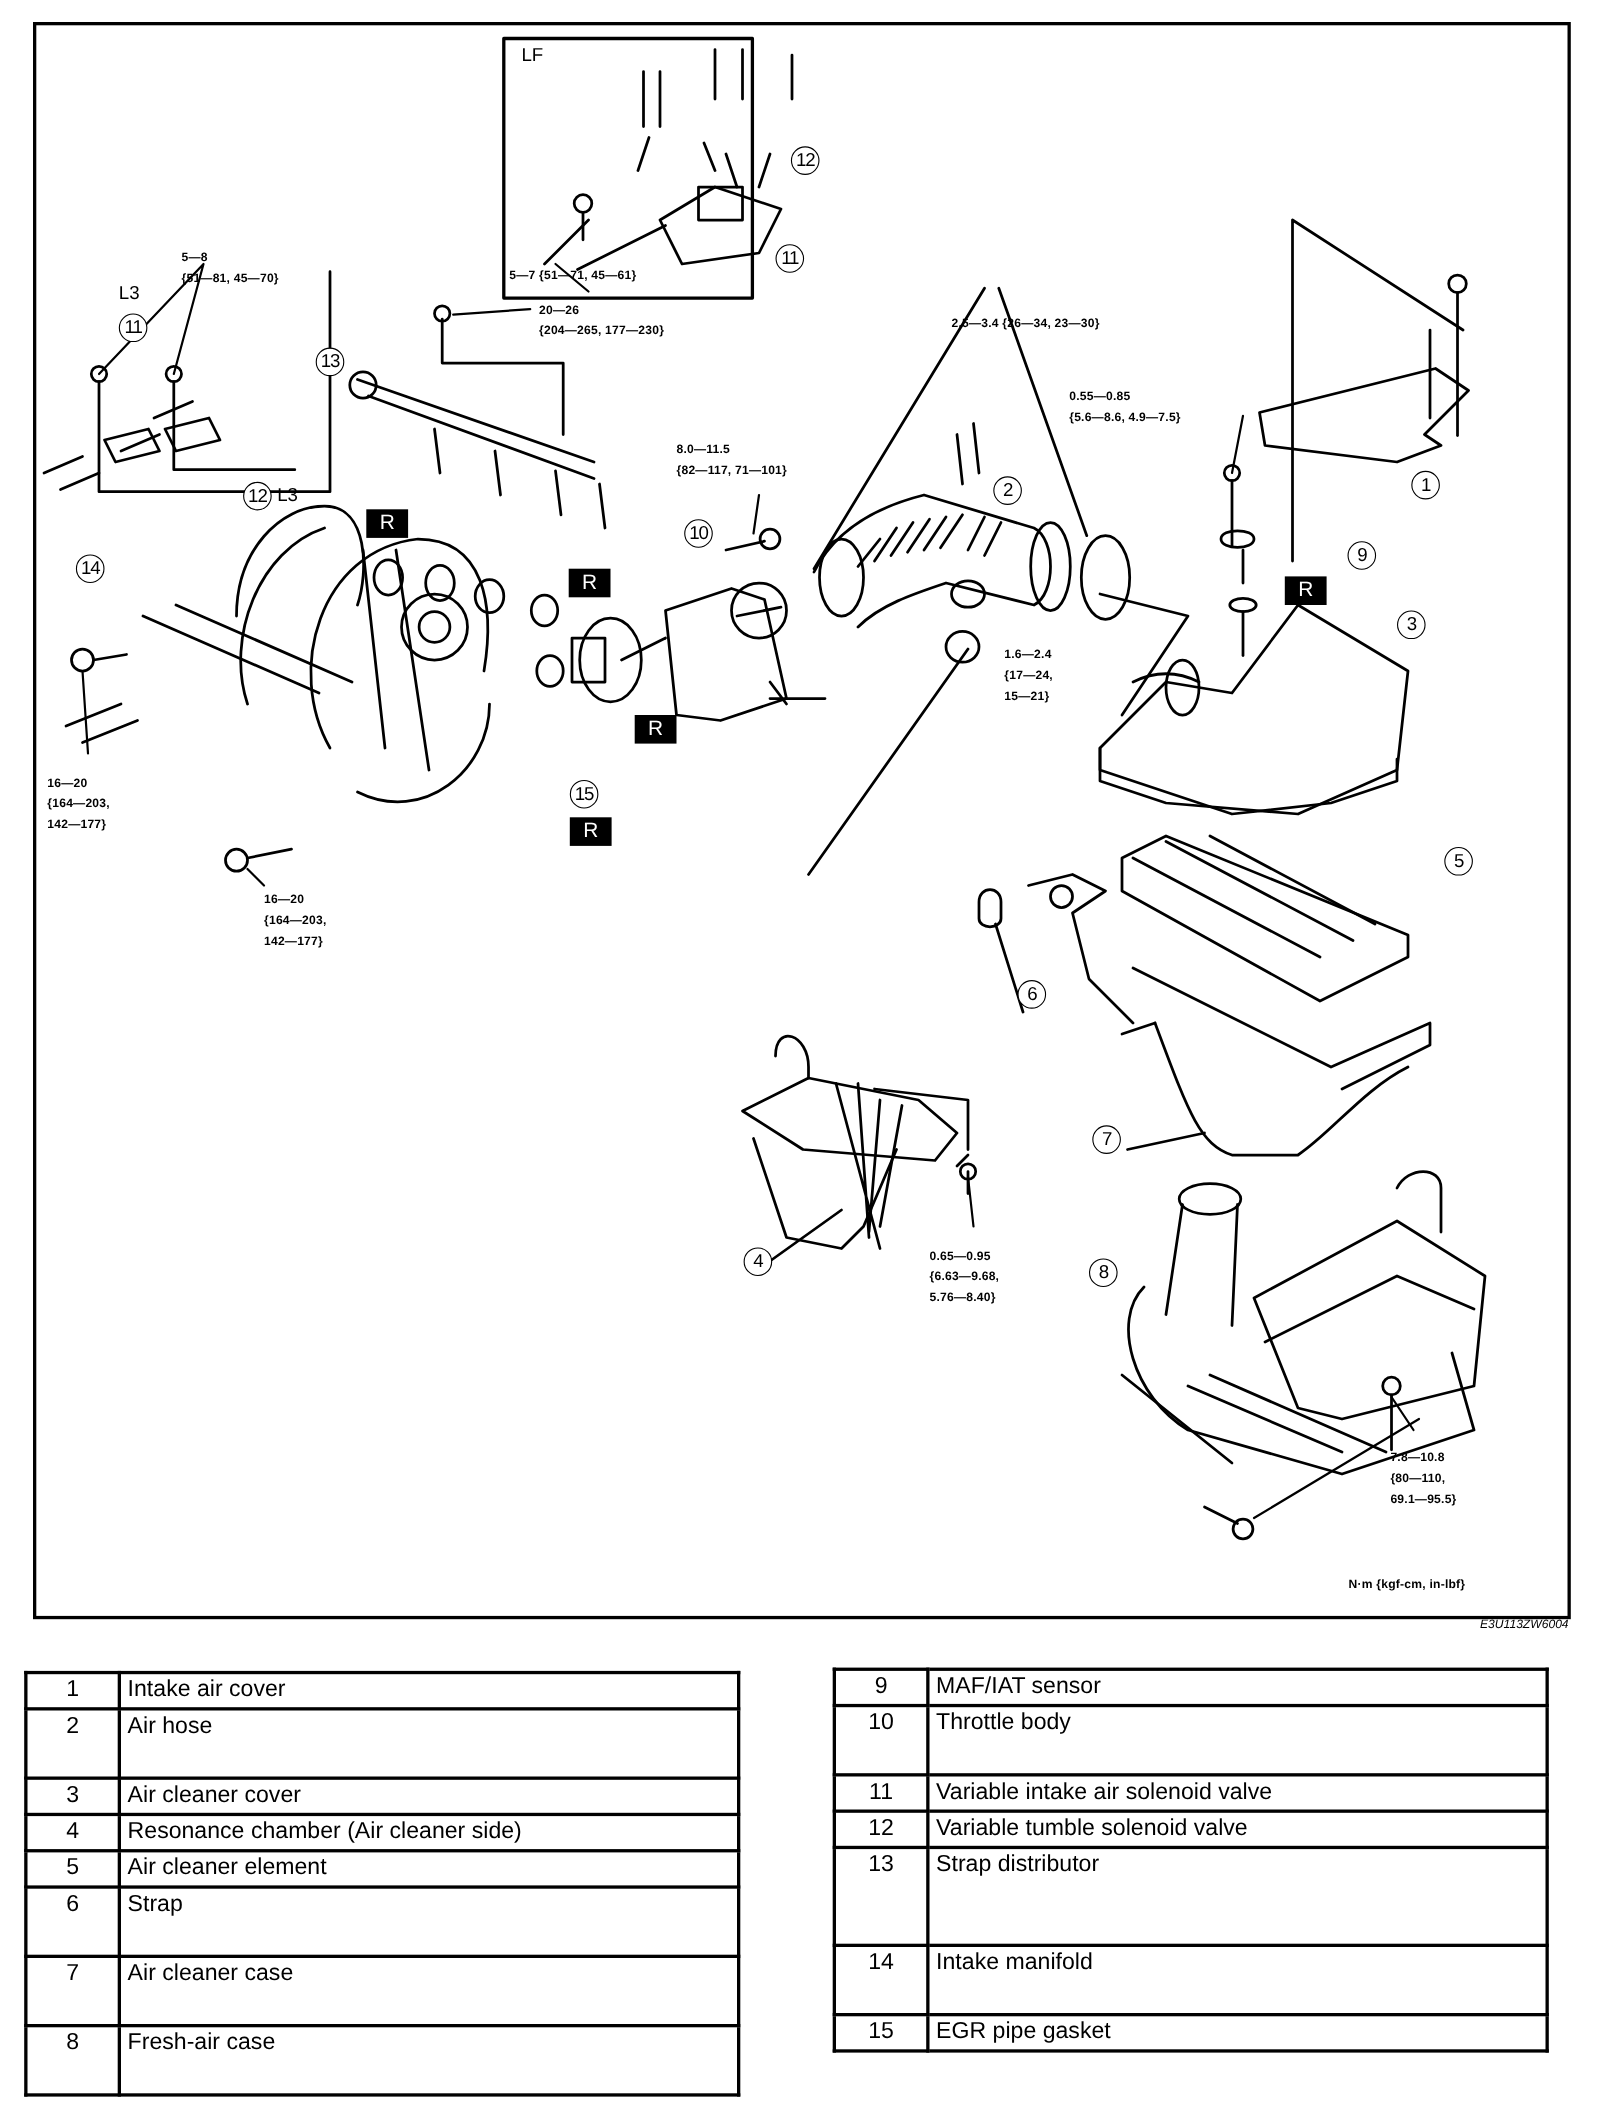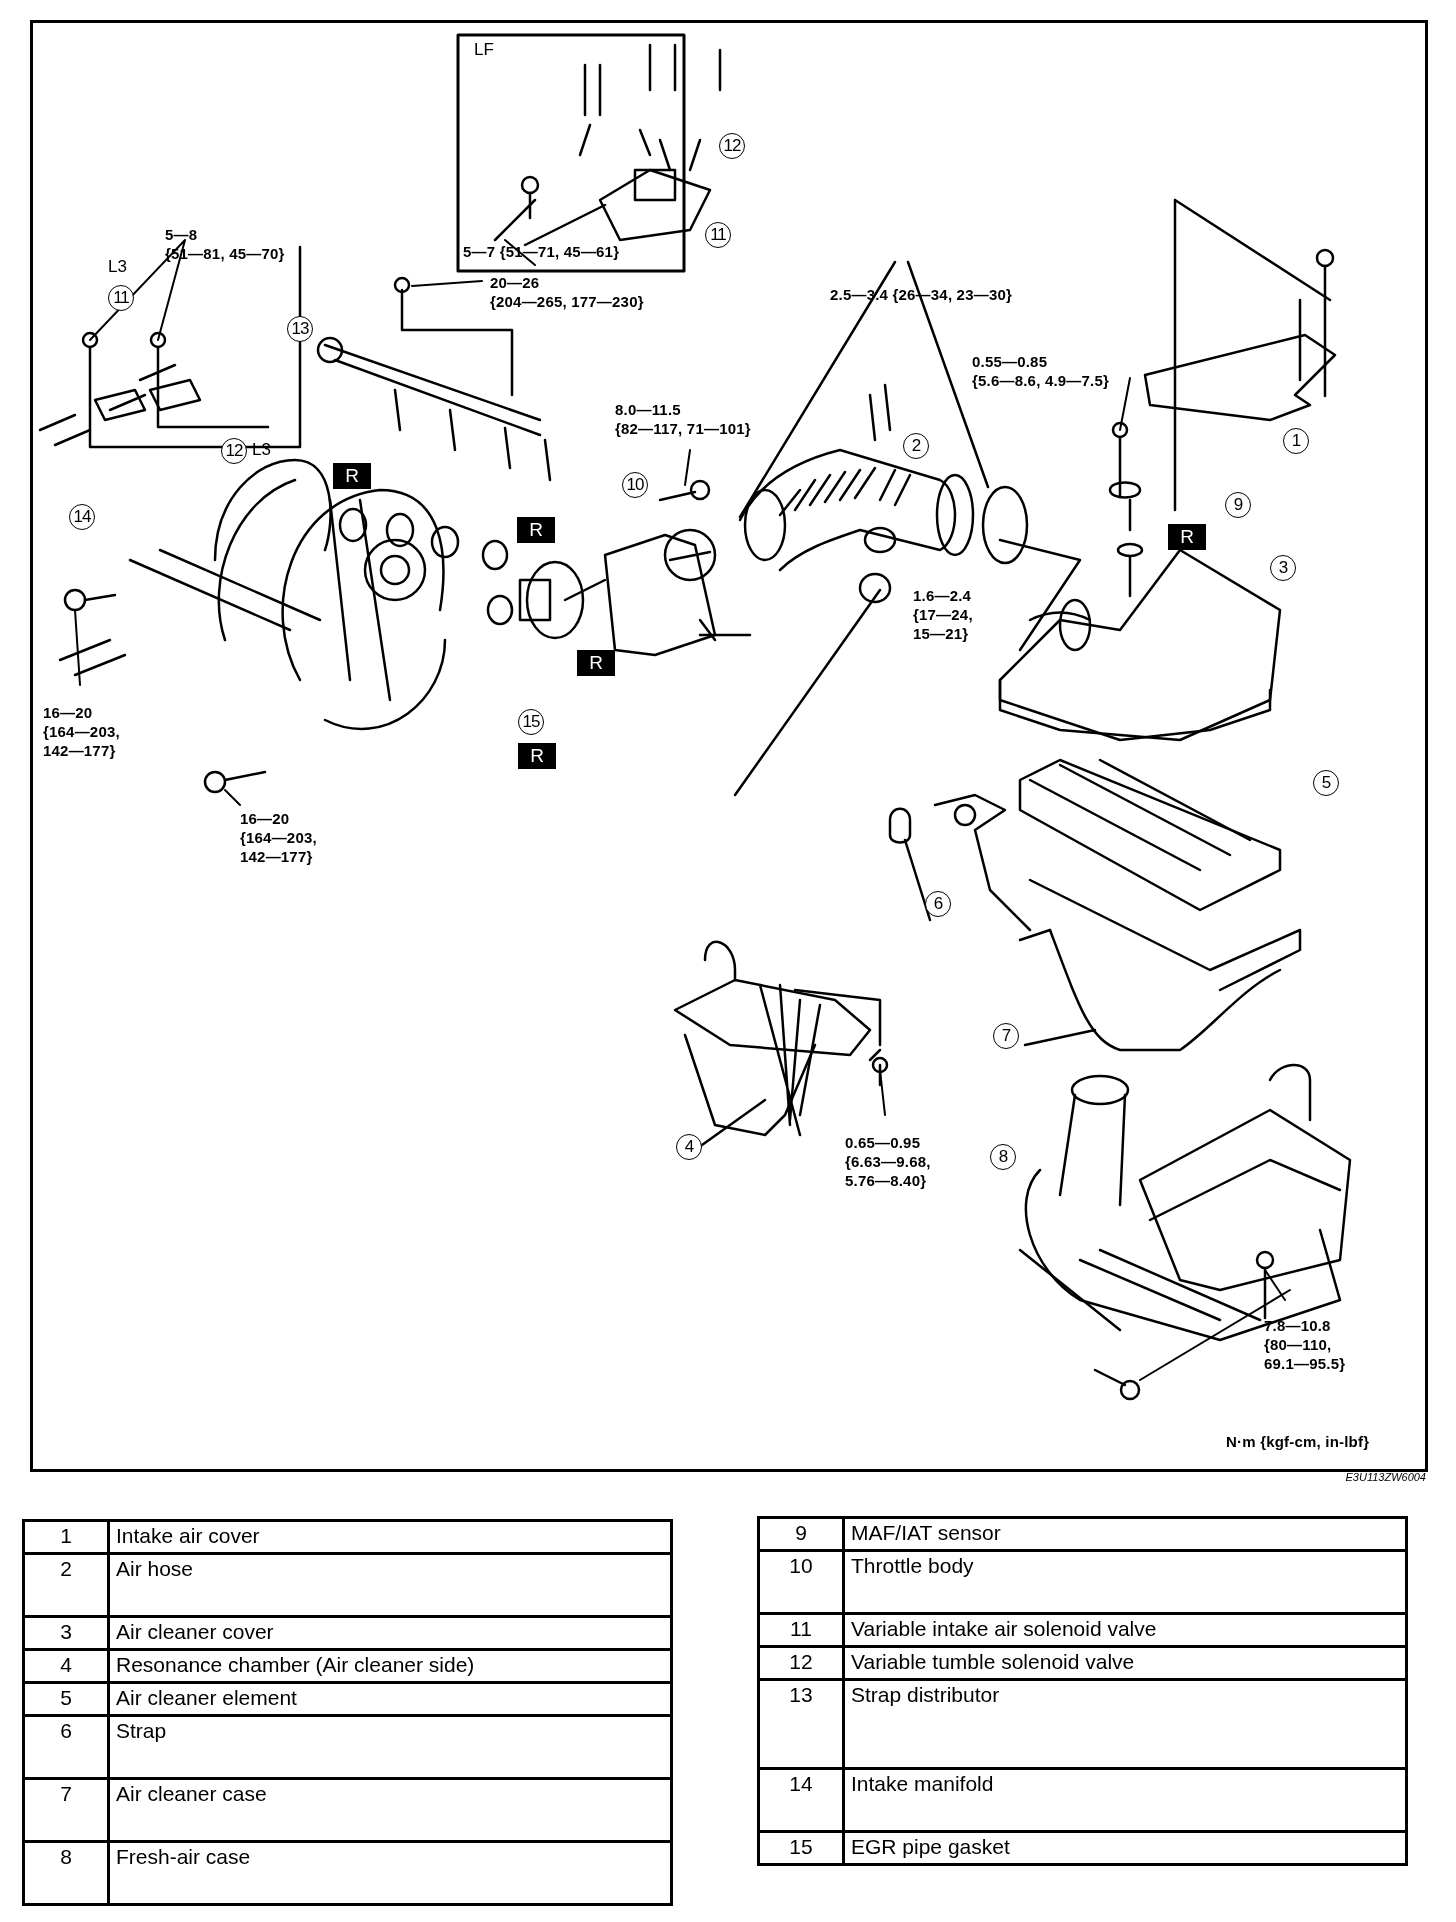--- a/index.html
+++ b/index.html
@@ -2,21 +2,21 @@
 <html><head>
 <meta charset="utf-8">
 <style>
   html, body { margin:0; padding:0; background:#ffffff; }
   body { width:1456px; height:1922px; position:relative; overflow:hidden;
          font-family:"Liberation Sans", sans-serif; color:#000; }
   .frame { position:absolute; left:30px; top:20px; width:1398px; height:1452px;
            border:3px solid #000; box-sizing:border-box; }
   svg.art { position:absolute; left:0; top:0; }
   .lbl { position:absolute; font-family:"Liberation Sans", sans-serif; font-weight:bold;
-         font-size:15px; line-height:19px; white-space:pre; letter-spacing:0.2px; }
+         font-size:11px; line-height:19px; white-space:pre; letter-spacing:0.2px; }
   .plain { position:absolute; font-size:16px; white-space:pre; }
   .callout { position:absolute; width:26px; height:26px; border:1.8px solid #000;
              border-radius:50%; box-sizing:border-box; font-size:17px; line-height:23px;
              text-align:center; font-family:"Liberation Sans", sans-serif; background:#fff;
              letter-spacing:-1px; }
   .rbadge { position:absolute; width:38px; height:26px; background:#000; color:#fff;
             font-size:19px; line-height:26px; text-align:center; font-family:"Liberation Sans", sans-serif; }
   .figcode { position:absolute; right:30px; top:1471px; font-size:11px;font-style:italic; }
   table.parts { position:absolute; border-collapse:collapse; font-size:21px; }
   table.parts td { border:3px solid #000; vertical-align:top; padding:2px 6px 0 6px; height:28px; }
@@ -195,21 +195,21 @@
 
 <div class="plain" style="left:474px;top:40px;font-size:17px;">LF</div>
 <div class="lbl" style="left:463px;top:230px;margin-top:12px;">5—7 {51—71, 45—61}</div>
 
 <div class="lbl" style="left:165px;top:225px;">5—8
 {51—81, 45—70}</div>
 <div class="lbl" style="left:490px;top:273px;">20—26
 {204—265, 177—230}</div>
 <div class="lbl" style="left:615px;top:400px;">8.0—11.5
 {82—117, 71—101}</div>
-<div class="lbl" style="left:830px;top:285px;">2.5—3.4 {26—34, 23—30}</div>
+<div class="lbl" style="left:865px;top:285px;">2.5—3.4 {26—34, 23—30}</div>
 <div class="lbl" style="left:972px;top:352px;">0.55—0.85
 {5.6—8.6, 4.9—7.5}</div>
 <div class="lbl" style="left:913px;top:586px;">1.6—2.4
 {17—24,
 15—21}</div>
 <div class="lbl" style="left:43px;top:703px;">16—20
 {164—203,
 142—177}</div>
 <div class="lbl" style="left:240px;top:809px;">16—20
 {164—203,

